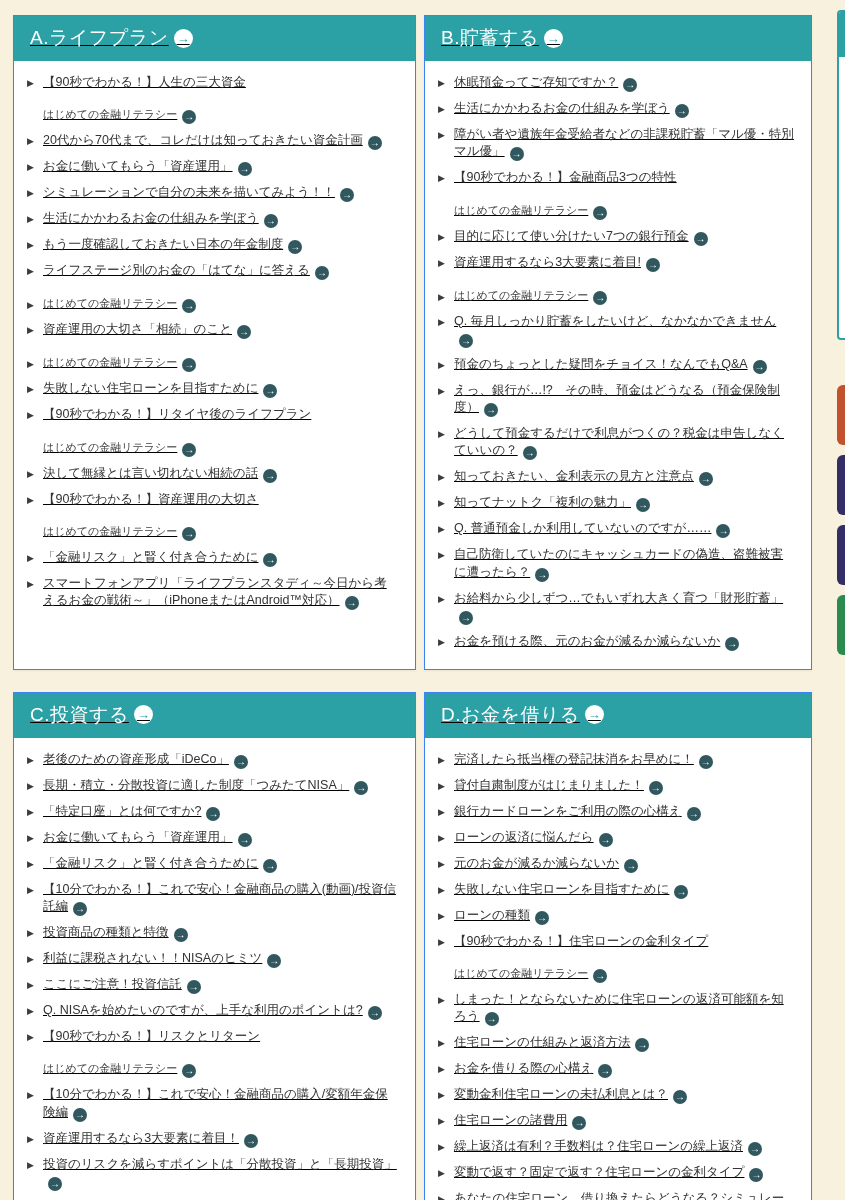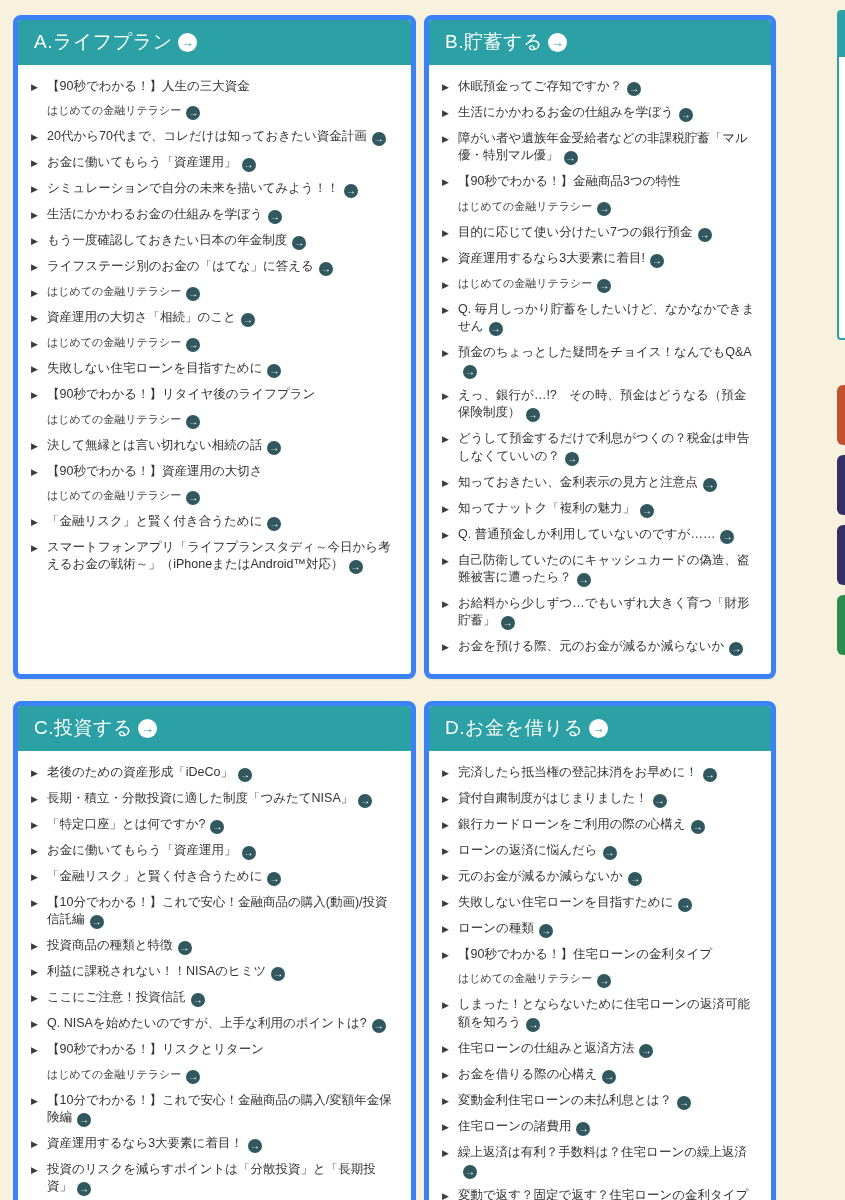--- a/index.html
+++ b/index.html
@@ -21,27 +21,28 @@
     width: 799px;
   }
   .row {
     display: flex;
     gap: 8px;
     align-items: stretch;
     margin-bottom: 22px;
   }
   .panel {
     background: #ffffff;
-    border: 5px solid #3b82f6;
-    border-radius: 8px;
+    border: 1px solid #3b82f6;
+    border-radius: 0;
     overflow: hidden;
     box-shadow: 0 1px 2px rgba(0,0,0,0.06);
+    text-decoration: underline;
   }
   .panel.col-a { width: 403px; }
-  .panel.col-b { width: 352px; }
+  .panel.col-b { width: 388px; }
   .panel-header {
     display: flex;
     align-items: center;
     background: #2ba0a5;
     color: #ffffff;
     padding: 9px 16px 10px 16px;
     min-height: 42px;
     cursor: pointer;
   }
   .panel-title {
@@ -93,21 +94,21 @@
     font-weight: bold;
     line-height: 14px;
     text-align: center;
     margin-left: 5px;
     vertical-align: -2px;
   }
   .subline {
     display: block;
     font-size: 11px;
     color: #3f3f3f;
-    margin-top: 8px;
+    margin-top: 16px;
   }
   
   .side {
     position: absolute;
     left: 837px;
     top: 10px;
     width: 46px;
   }
   .side-box {
     height: 330px;

